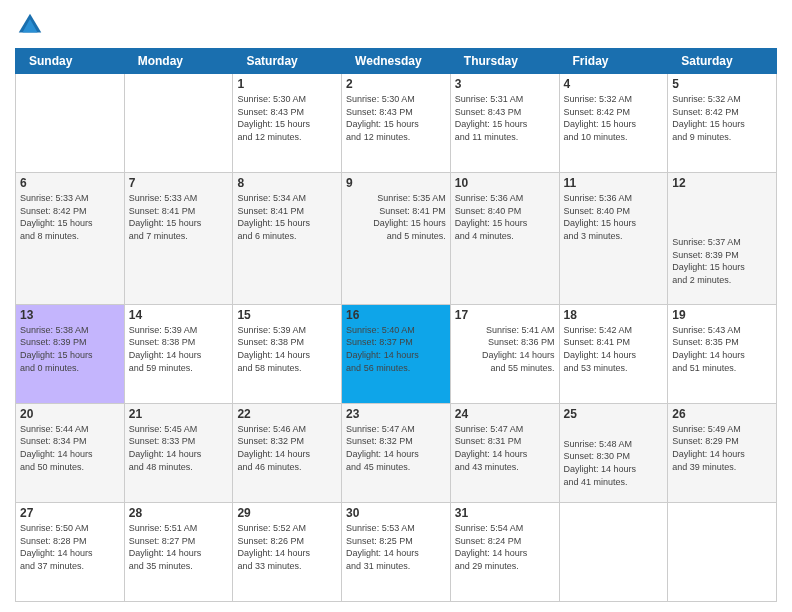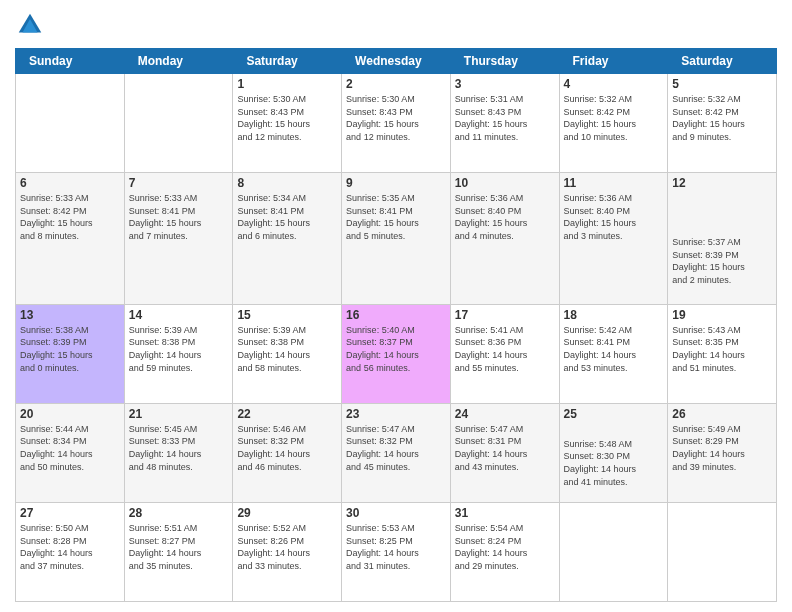--- a/index.html
+++ b/index.html
@@ -200,21 +200,21 @@
           </td>
           <td style="background: rgb(245, 245, 245);">
             <span class="day-num">8</span>
             <div class="day-info" style="white-space: pre-line;">Sunrise: 5:34 AM
 Sunset: 8:41 PM
 Daylight: 15 hours
 and 6 minutes.</div>
           </td>
           <td style="background: rgb(245, 245, 245);">
             <span class="day-num">9</span>
-            <div class="day-info" style="white-space: pre-line;">Sunrise: 5:35 AM
+            <div class="day-info" style="white-space: pre-line; text-align: right;">Sunrise: 5:35 AM
 Sunset: 8:41 PM
 Daylight: 15 hours
 and 5 minutes.</div>
           </td>
           <td style="background: rgb(245, 245, 245);">
             <span class="day-num">10</span>
             <div class="day-info" style="white-space: pre-line;">Sunrise: 5:36 AM
 Sunset: 8:40 PM
 Daylight: 15 hours
 and 4 minutes.</div>
@@ -249,30 +249,30 @@
 Daylight: 14 hours
 and 59 minutes.</div>
           </td>
           <td style="background: rgb(255, 255, 255);">
             <span class="day-num">15</span>
             <div class="day-info" style="white-space: pre-line;">Sunrise: 5:39 AM
 Sunset: 8:38 PM
 Daylight: 14 hours
 and 58 minutes.</div>
           </td>
-          <td style="background: #f0abfc;">
+          <td style="background: #0ea5e9;">
             <span class="day-num">16</span>
             <div class="day-info" style="white-space: pre-line;">Sunrise: 5:40 AM
 Sunset: 8:37 PM
 Daylight: 14 hours
 and 56 minutes.</div>
           </td>
           <td style="background: rgb(255, 255, 255);">
             <span class="day-num">17</span>
-            <div class="day-info" style="white-space: pre-line;">Sunrise: 5:41 AM
+            <div class="day-info" style="white-space: pre-line; text-align: right;">Sunrise: 5:41 AM
 Sunset: 8:36 PM
 Daylight: 14 hours
 and 55 minutes.</div>
           </td>
           <td style="background: rgb(255, 255, 255);">
             <span class="day-num">18</span>
             <div class="day-info" style="white-space: pre-line;">Sunrise: 5:42 AM
 Sunset: 8:41 PM
 Daylight: 14 hours
 and 53 minutes.</div>

